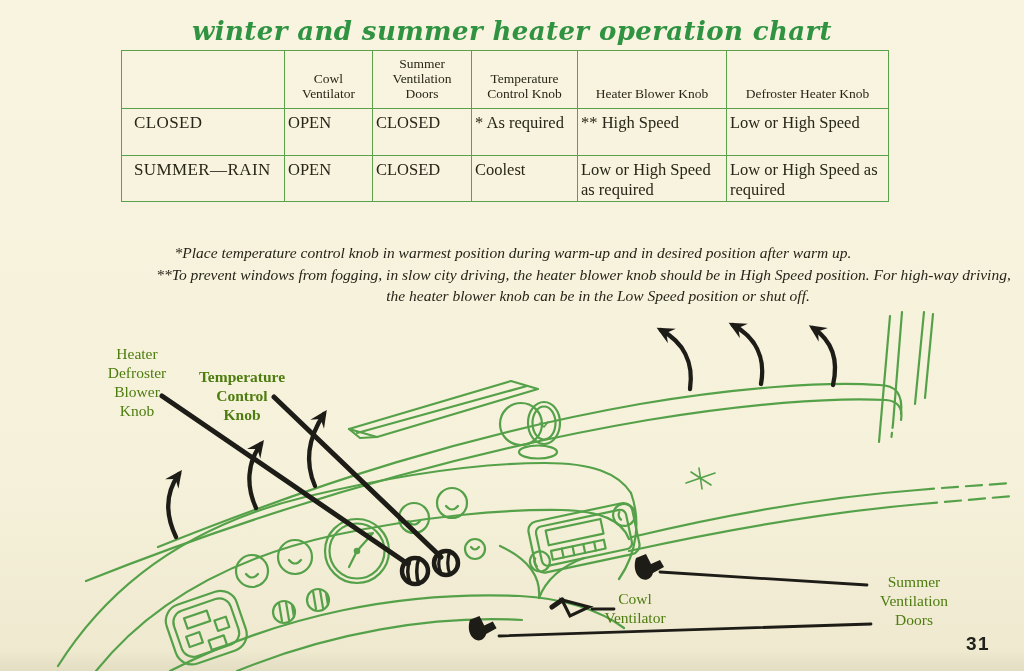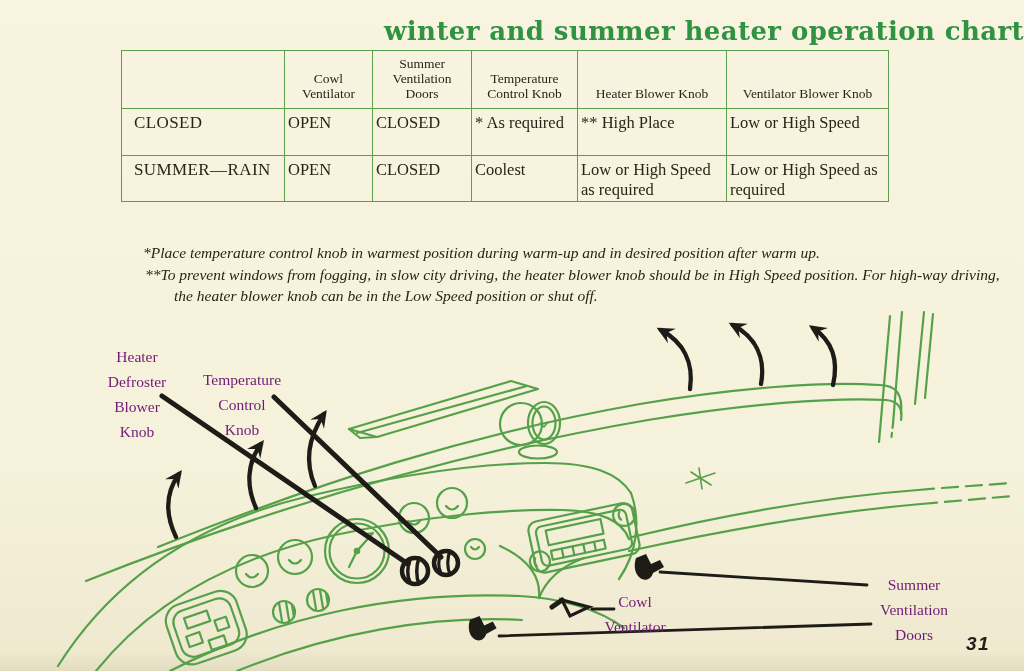--- a/index.html
+++ b/index.html
@@ -2,59 +2,59 @@
 <html><head>
 <meta charset="utf-8">
 <style>
   html,body{margin:0;padding:0;}
   body{
     width:1024px;height:671px;position:relative;overflow:hidden;
     background:linear-gradient(180deg,#f8f4e0 0%,#f6f1da 70%,#eee9cf 97%,#e3ddc2 100%);
     font-family:"Liberation Serif",serif;color:#2a2820;
   }
   .title{
-    position:absolute;top:16px;left:0;width:100%;text-align:right;
+    position:absolute;top:16px;left:0;width:100%;text-align:center;
     font-family:"DejaVu Serif",serif;font-weight:bold;font-size:26px;
-    color:#2f9342;letter-spacing:.4px;
+    color:#2f9342;letter-spacing:.4px;font-style:italic;
   }
   table.op-chart{
     position:absolute;left:121px;top:50px;width:767px;
     border-collapse:collapse;table-layout:fixed;color:#282619;
   }
   .op-chart th,.op-chart td{border:1.6px solid #5ba14b;overflow:hidden;}
   .op-chart th{
     font-weight:normal;font-size:13.5px;line-height:15px;
     text-align:center;vertical-align:bottom;padding:3px 2px 7px;
   }
   .op-chart td{
     font-size:16.5px;line-height:20px;
     vertical-align:top;padding:4px 3px 0;
   }
   .op-chart td.rowlabel{
     text-align:left;padding-left:12px;font-size:17px;letter-spacing:.4px;
   }
   tr.r-header{height:58px;} tr.r-winter{height:47px;}
   tr.r-dry{height:32px;} tr.r-rain{height:46px;margin-top:44px;}
   .footnote{
-    position:absolute;font-style:italic;font-size:15.5px;line-height:21px;color:#262419;
+    position:absolute;font-style:italic;font-size:15.5px;line-height:21px;color:#262419;text-align:center;
   }
   #footnote-1{left:143px;top:242px;width:740px;}
   #footnote-2{left:131px;top:264px;width:848px;padding-left:29px;text-indent:-29px;margin-left:14px;}
   .dlabel{
     position:absolute;white-space:pre-line;text-align:center;
-    font-size:15.5px;line-height:25px;color:#701a75;
+    font-size:15.5px;line-height:19px;color:#4d7c0f;
   }
   #lbl-heater{left:85px;top:344px;width:104px;}
-  #lbl-temp{left:190px;top:367px;width:104px;}
+  #lbl-temp{left:190px;top:367px;width:104px;font-weight:bold;}
   #lbl-cowl{left:585px;top:589px;width:100px;}
   #lbl-summer{left:862px;top:572px;width:104px;}
   .pageno{
     position:absolute;left:966px;top:633px;
     font-family:"Liberation Sans",sans-serif;font-weight:bold;
-    font-size:19px;color:#21201a;letter-spacing:1.5px;font-style:italic;
+    font-size:19px;color:#21201a;letter-spacing:1.5px;
   }
   svg.diagram{position:absolute;left:0;top:0;}
 </style>
 </head>
 <body>
 
 <div class="title">winter and summer heater operation chart</div>
 
 <table class="op-chart">
   <colgroup>
@@ -65,28 +65,28 @@
       <col style="width:149px">
       <col style="width:162px">
   </colgroup>
   <tbody>
   <tr class="r-header">
     <th></th>
     <th>Cowl Ventilator</th>
     <th>Summer Ventilation Doors</th>
     <th>Temperature Control Knob</th>
     <th>Heater Blower Knob</th>
-    <th>Ventilator Blower Knob</th>
+    <th>Defroster Heater Knob</th>
   </tr>
   <tr class="r-winter">
     <td class="rowlabel">CLOSED</td>
     <td>OPEN</td>
     <td>CLOSED</td>
     <td>* As required</td>
-    <td>** High Place</td>
+    <td>** High Speed</td>
     <td>Low or High Speed</td>
   </tr>
   <tr class="r-rain">
     <td class="rowlabel">SUMMER—RAIN</td>
     <td>OPEN</td>
     <td>CLOSED</td>
     <td>Coolest</td>
     <td>Low or High Speed as required</td>
     <td>Low or High Speed as required</td>
   </tr>

